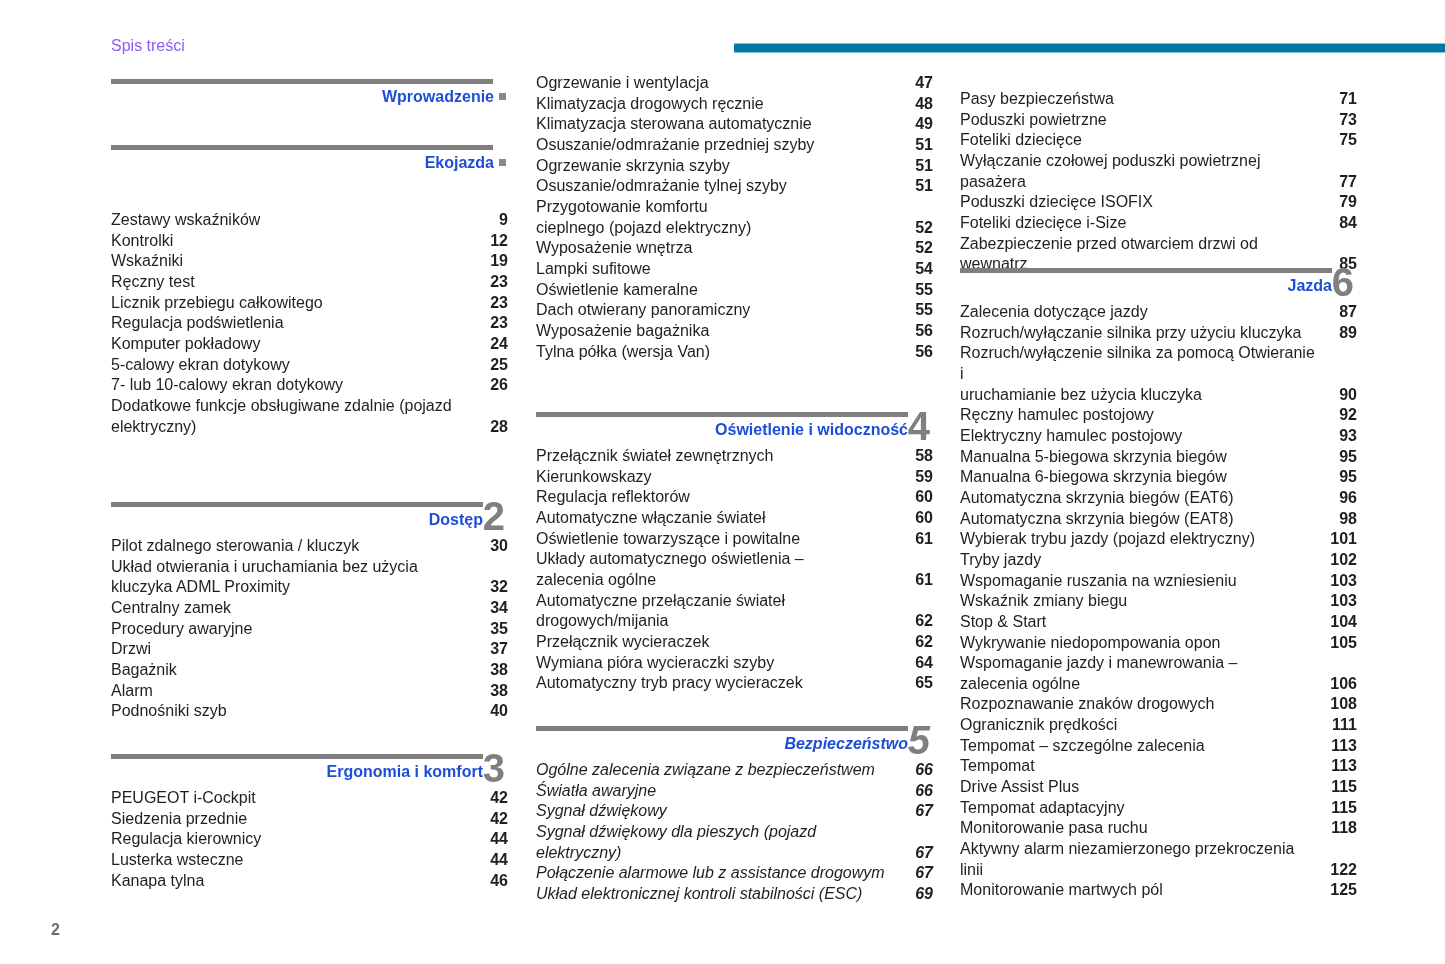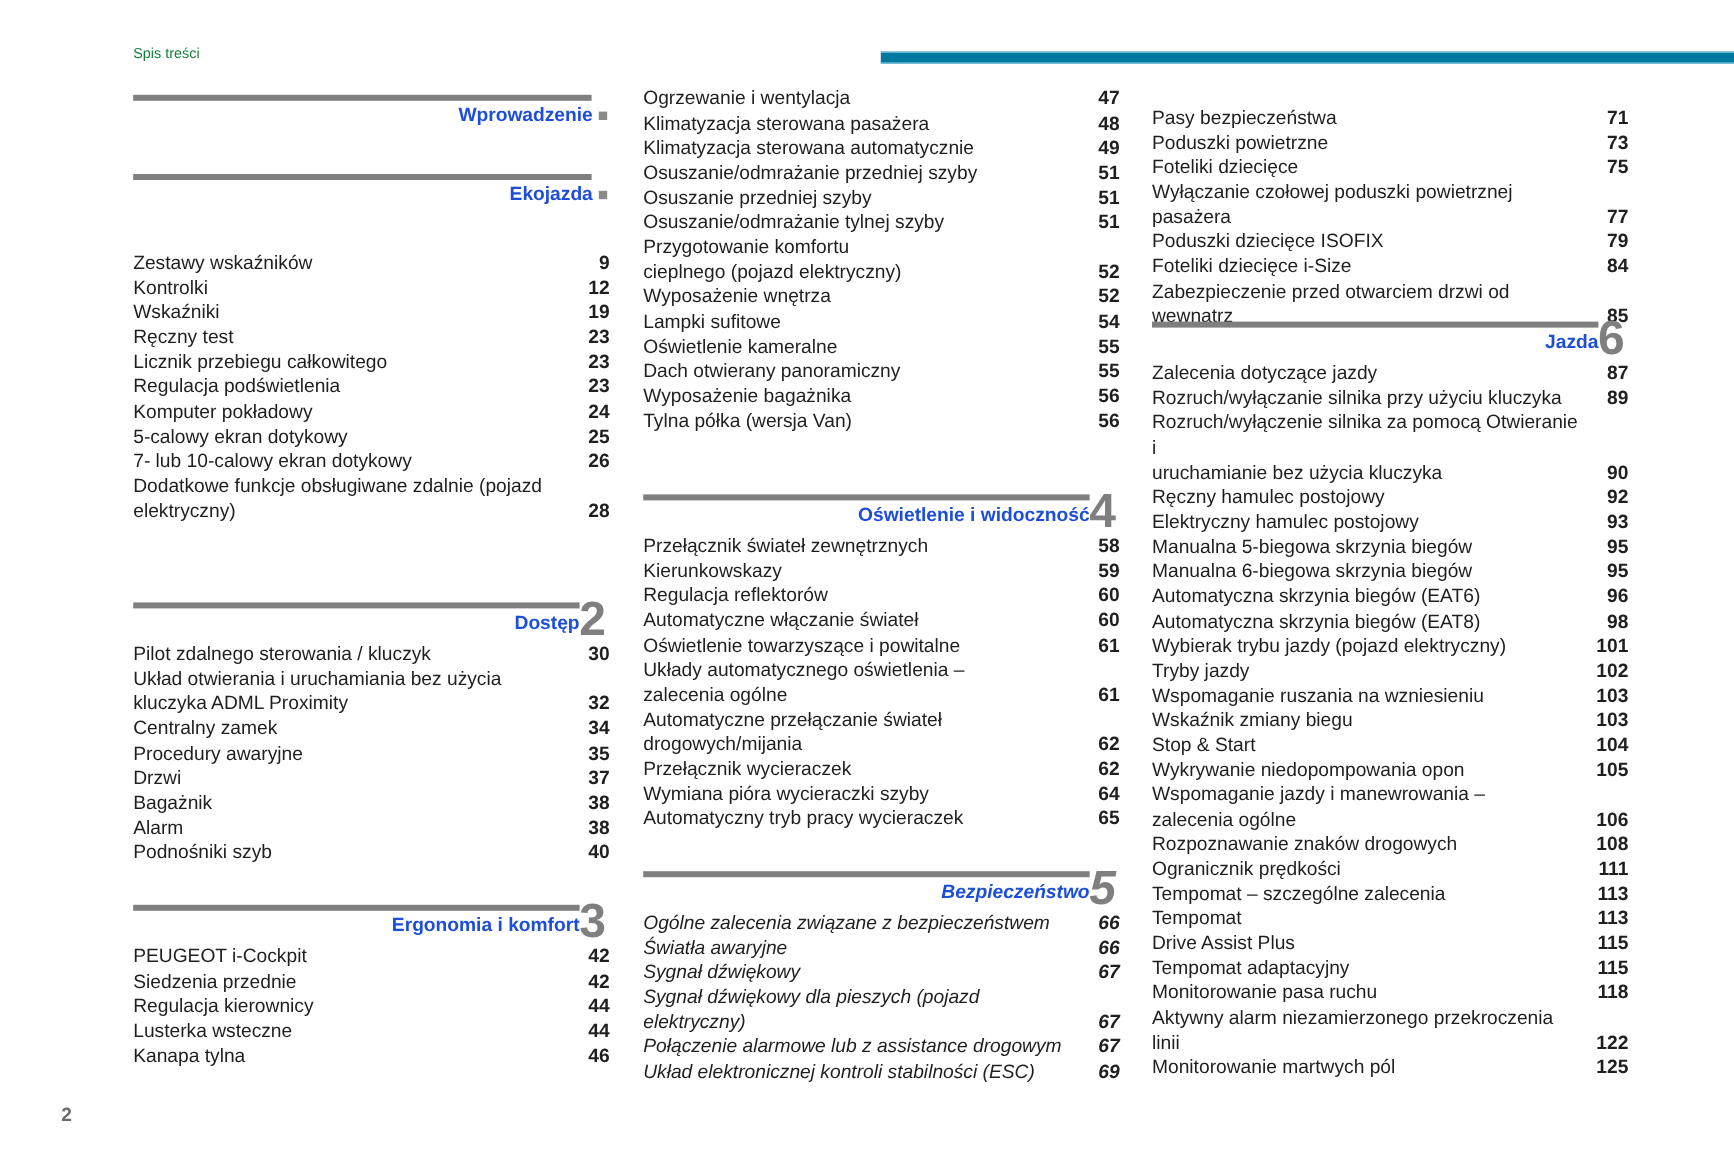--- a/index.html
+++ b/index.html
@@ -1,18 +1,18 @@
 <!DOCTYPE html>
 <html><head>
 <meta charset="utf-8">
 <style>
   html, body { margin: 0; padding: 0; background: #ffffff; }
   body { width: 1445px; height: 964px; position: relative; overflow: hidden;
          font-family: "Liberation Sans", sans-serif; color: #1f1f1f; }
-  .header-title { position: absolute; left: 111px; top: 37px; font-size: 12px; color: #15803d; }
+  .header-title { position: absolute; left: 111px; top: 37px; font-size: 16px; color: #8b5cf6; }
   .header-bar { position: absolute; left: 734px; top: 43px; width: 711px; height: 10px; background: #00789f;
                 border-top: 1px solid #7ec5dc; border-bottom: 1px solid #7ec5dc; box-sizing: border-box; }
   .page-number { position: absolute; left: 51px; top: 921px; font-size: 16px; font-weight: bold; color: #6d6d6d; }
 
   .col { position: absolute; top: 0; width: 397px; }
   .col1 { left: 111px; }
   .col2 { left: 536px; }
   .col3 { left: 960px; }
 
   .section { position: absolute; left: 0; width: 397px; }
@@ -165,33 +165,33 @@
     </div>
   </div>
 <div class="col col2">
     <div class="section" style="top: 73px;">
       <ul class="items">
         <li class="item">
           <span class="item-label">Ogrzewanie i wentylacja</span>
           <span class="item-page">47</span>
         </li>
         <li class="item">
-          <span class="item-label">Klimatyzacja sterowana pasażera</span>
+          <span class="item-label">Klimatyzacja drogowych ręcznie</span>
           <span class="item-page">48</span>
         </li>
         <li class="item">
           <span class="item-label">Klimatyzacja sterowana automatycznie</span>
           <span class="item-page">49</span>
         </li>
         <li class="item">
           <span class="item-label">Osuszanie/odmrażanie przedniej szyby</span>
           <span class="item-page">51</span>
         </li>
         <li class="item">
-          <span class="item-label">Osuszanie przedniej szyby</span>
+          <span class="item-label">Ogrzewanie skrzynia szyby</span>
           <span class="item-page">51</span>
         </li>
         <li class="item">
           <span class="item-label">Osuszanie/odmrażanie tylnej szyby</span>
           <span class="item-page">51</span>
         </li>
         <li class="item">
           <span class="item-label">Przygotowanie komfortu<br>cieplnego (pojazd elektryczny)</span>
           <span class="item-page">52</span>
         </li>

